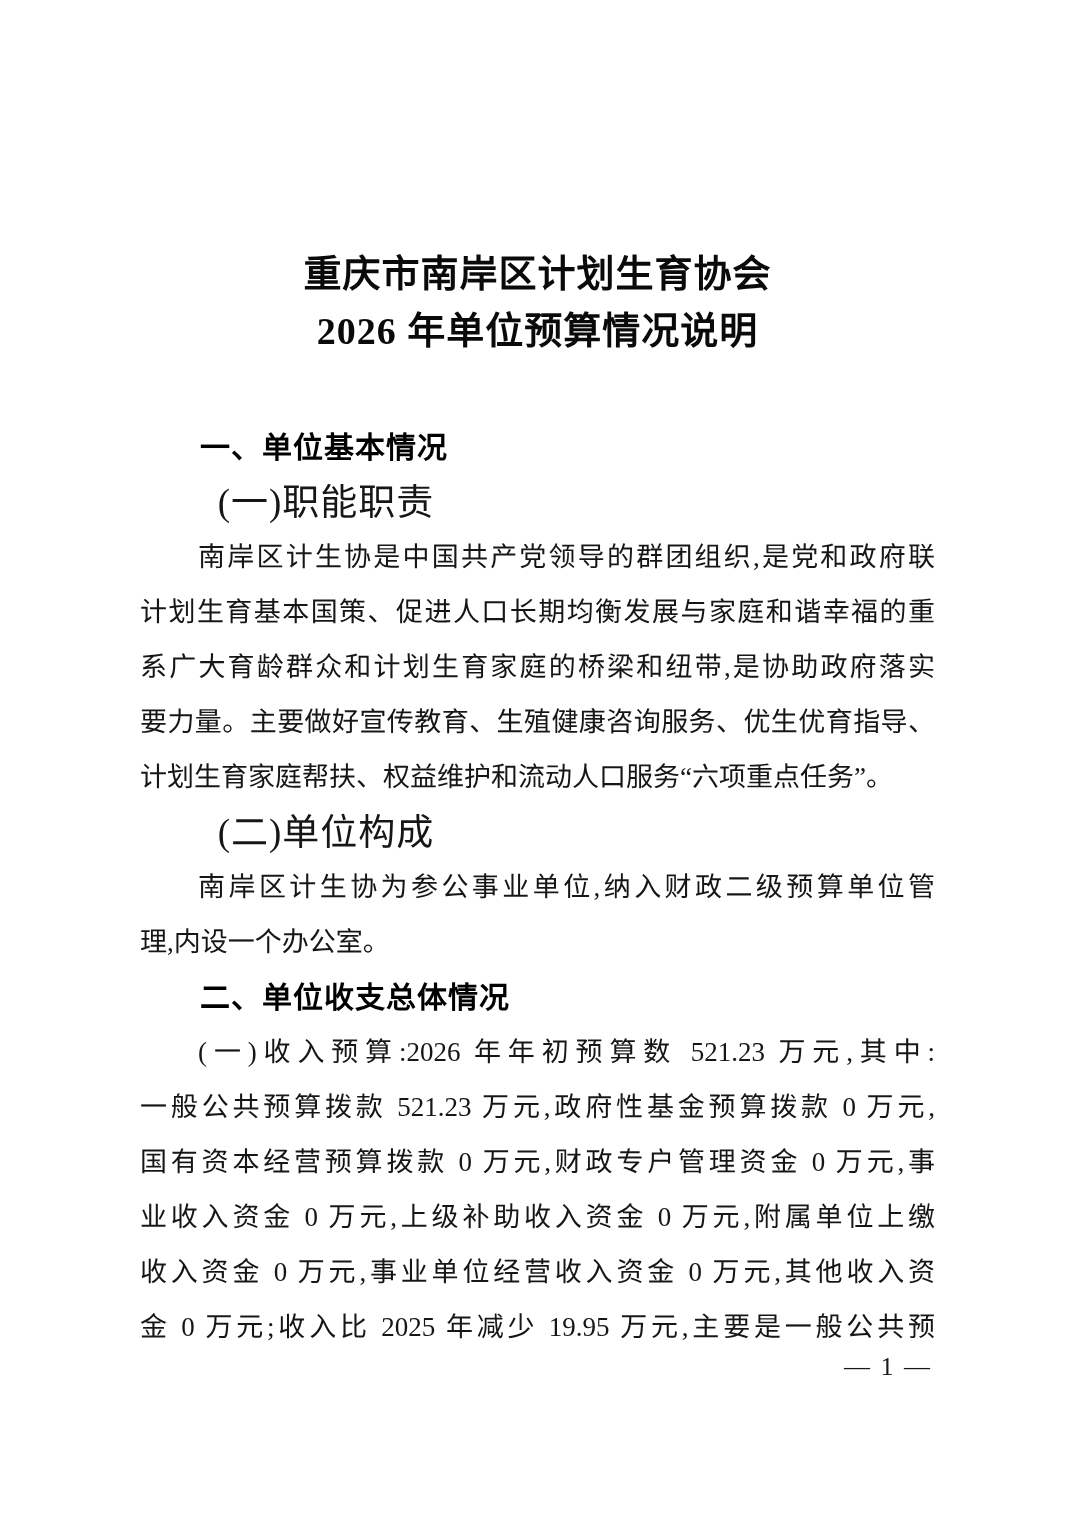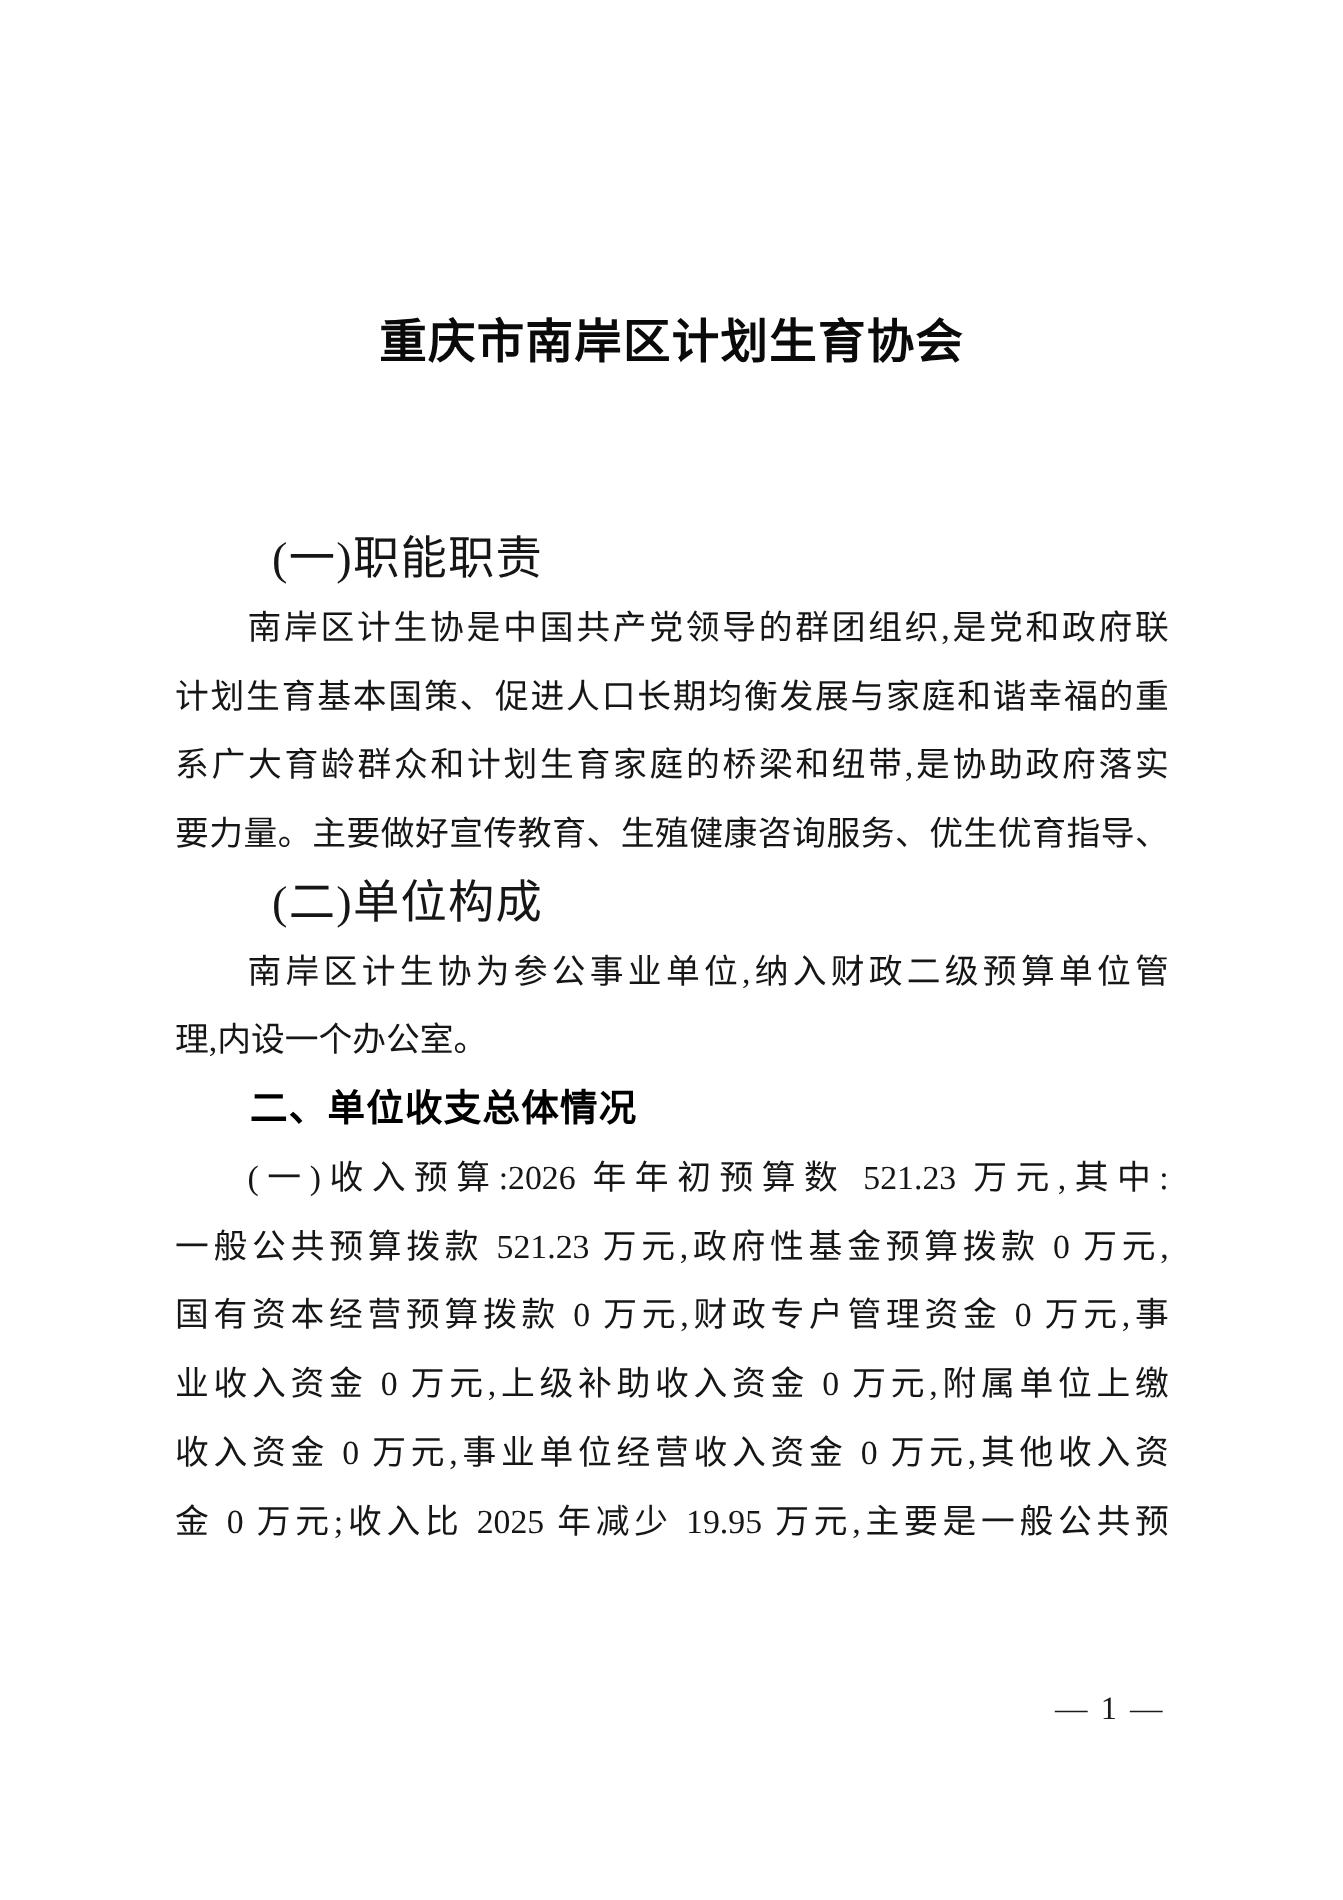--- a/index.html
+++ b/index.html
@@ -86,28 +86,31 @@
     letter-spacing: 2px;
   }
 </style>
 </head>
 <body>
 
 <div class="page">
 
   <div class="title-block">
     <div class="title-line">重庆市南岸区计划生育协会</div>
+    <div class="title-line">2026 年单位预算情况说明</div>
   </div>
 
   <div class="body-block">
+    <div class="hd-bold">一、单位基本情况</div>
     <div class="hd-kai">(一)职能职责</div>
     <div class="ln just ind">南岸区计生协是中国共产党领导的群团组织,是党和政府联</div>
     <div class="ln just">计划生育基本国策、促进人口长期均衡发展与家庭和谐幸福的重</div>
     <div class="ln just">系广大育龄群众和计划生育家庭的桥梁和纽带,是协助政府落实</div>
     <div class="ln just">要力量。主要做好宣传教育、生殖健康咨询服务、优生优育指导、</div>
+    <div class="ln">计划生育家庭帮扶、权益维护和流动人口服务“六项重点任务”。</div>
     <div class="hd-kai">(二)单位构成</div>
     <div class="ln just ind">南岸区计生协为参公事业单位,纳入财政二级预算单位管</div>
     <div class="ln">理,内设一个办公室。</div>
     <div class="hd-bold">二、单位收支总体情况</div>
     <div class="ln just ind">(一)收入预算:2026 年年初预算数 521.23 万元,其中:</div>
     <div class="ln just">一般公共预算拨款 521.23 万元,政府性基金预算拨款 0 万元,</div>
     <div class="ln just">国有资本经营预算拨款 0 万元,财政专户管理资金 0 万元,事</div>
     <div class="ln just">业收入资金 0 万元,上级补助收入资金 0 万元,附属单位上缴</div>
     <div class="ln just">收入资金 0 万元,事业单位经营收入资金 0 万元,其他收入资</div>
     <div class="ln just">金 0 万元;收入比 2025 年减少 19.95 万元,主要是一般公共预</div>

